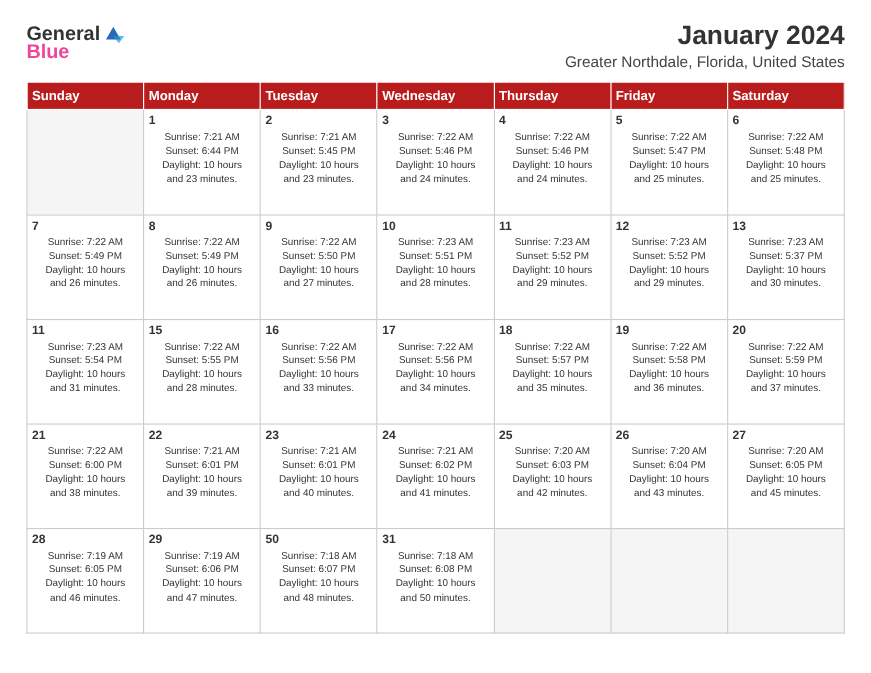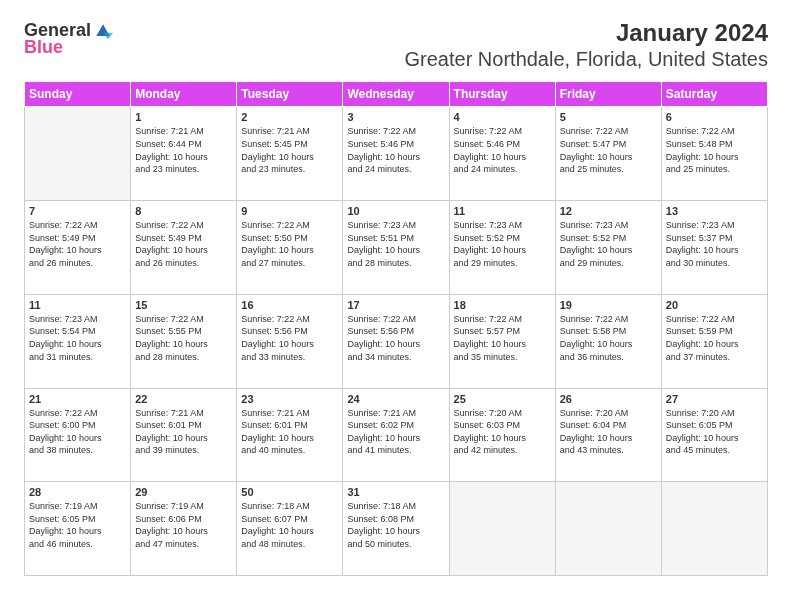--- a/index.html
+++ b/index.html
@@ -50,32 +50,32 @@
     .title-block {
       text-align: right;
     }
     .month-title {
       font-size: 24px;
       font-weight: bold;
       color: #333;
       line-height: 1.1;
     }
     .subtitle {
-      font-size: 20px;
+      font-size: 14px;
       color: #444;
       margin-top: 2px;
     }
     .calendar-table {
       width: 100%;
       border-collapse: collapse;
       flex: 1;
       table-layout: fixed;
     }
     .calendar-table th {
-      background-color: #d946ef;
+      background-color: #b91c1c;
       color: #fff;
       font-size: 12px;
       font-weight: bold;
       padding: 5px 4px;
       text-align: left;
       border: 1px solid #fff;
     }
     .calendar-table td {
       vertical-align: top;
       padding: 4px 4px;
@@ -91,20 +91,21 @@
     .day-num {
       font-size: 11px;
       font-weight: bold;
       margin-bottom: 2px;
       display: block;
     }
     .day-info {
       font-size: 9px;
       color: #333;
       line-height: 1.4;
+      text-align: center;
     }
   </style>
 </head>
 <body>
 
 <div class="page">
   <div class="header">
     <div class="logo">
       <div class="logo-text">
         <span class="logo-general">General</span>

